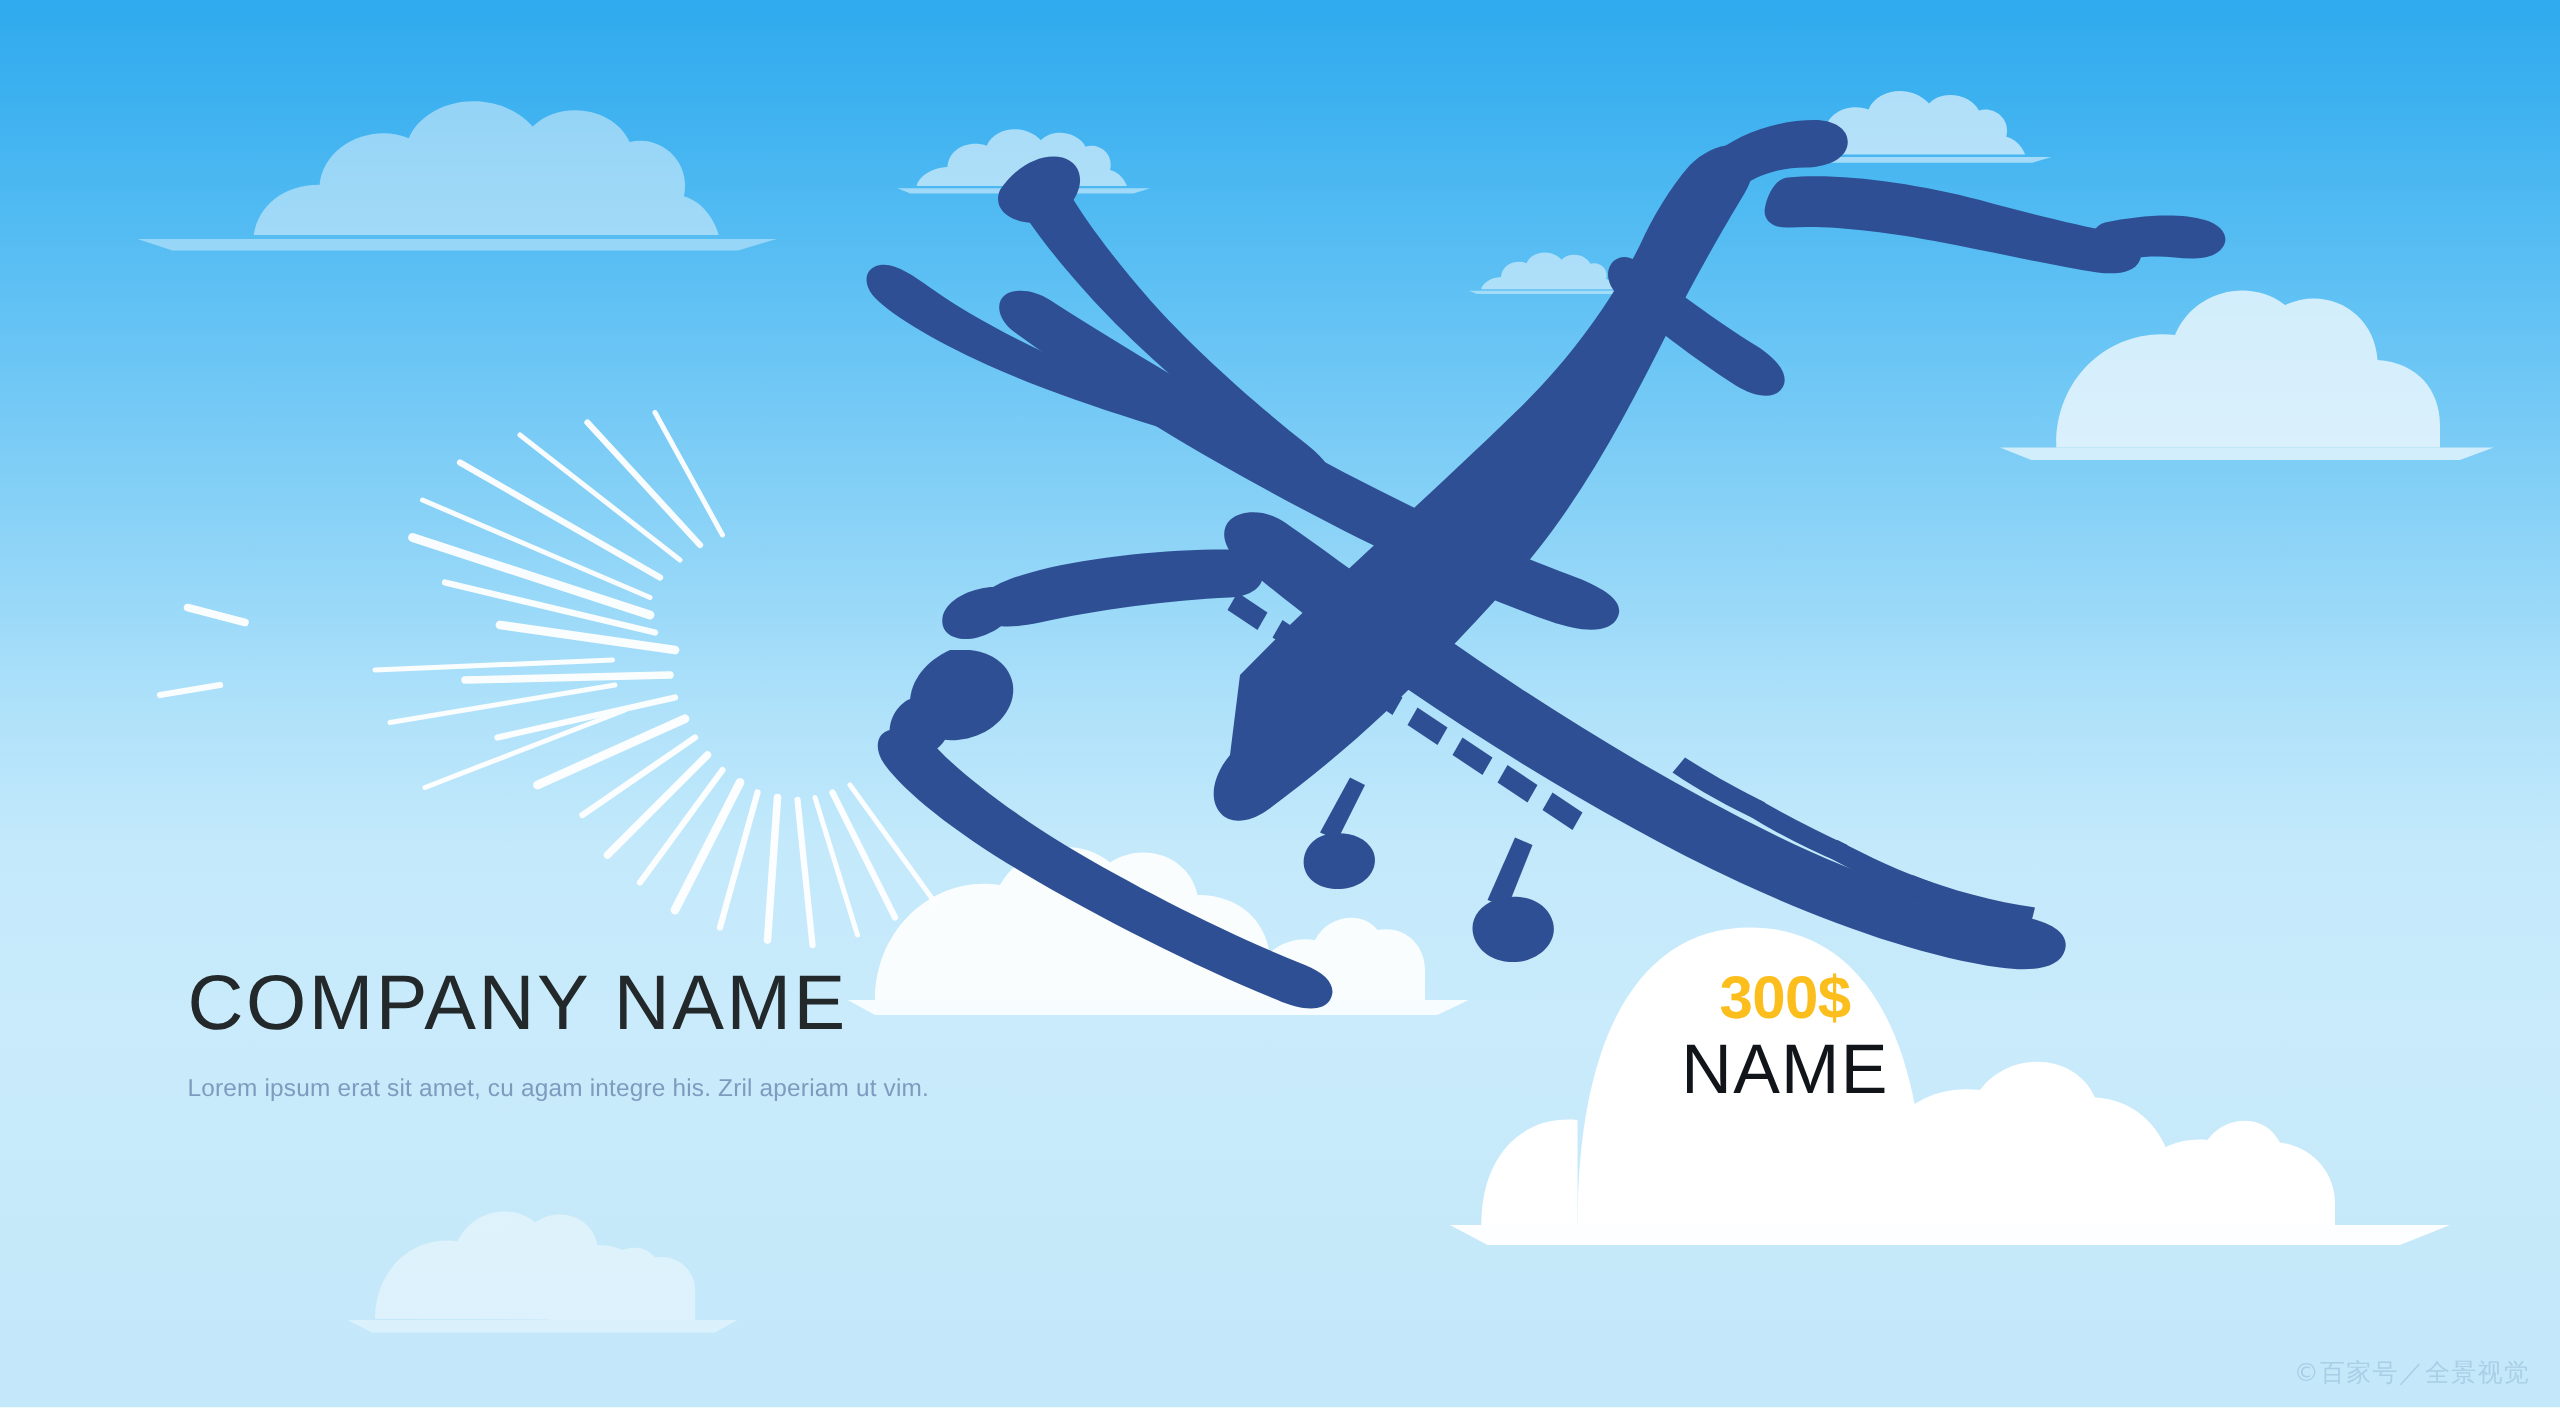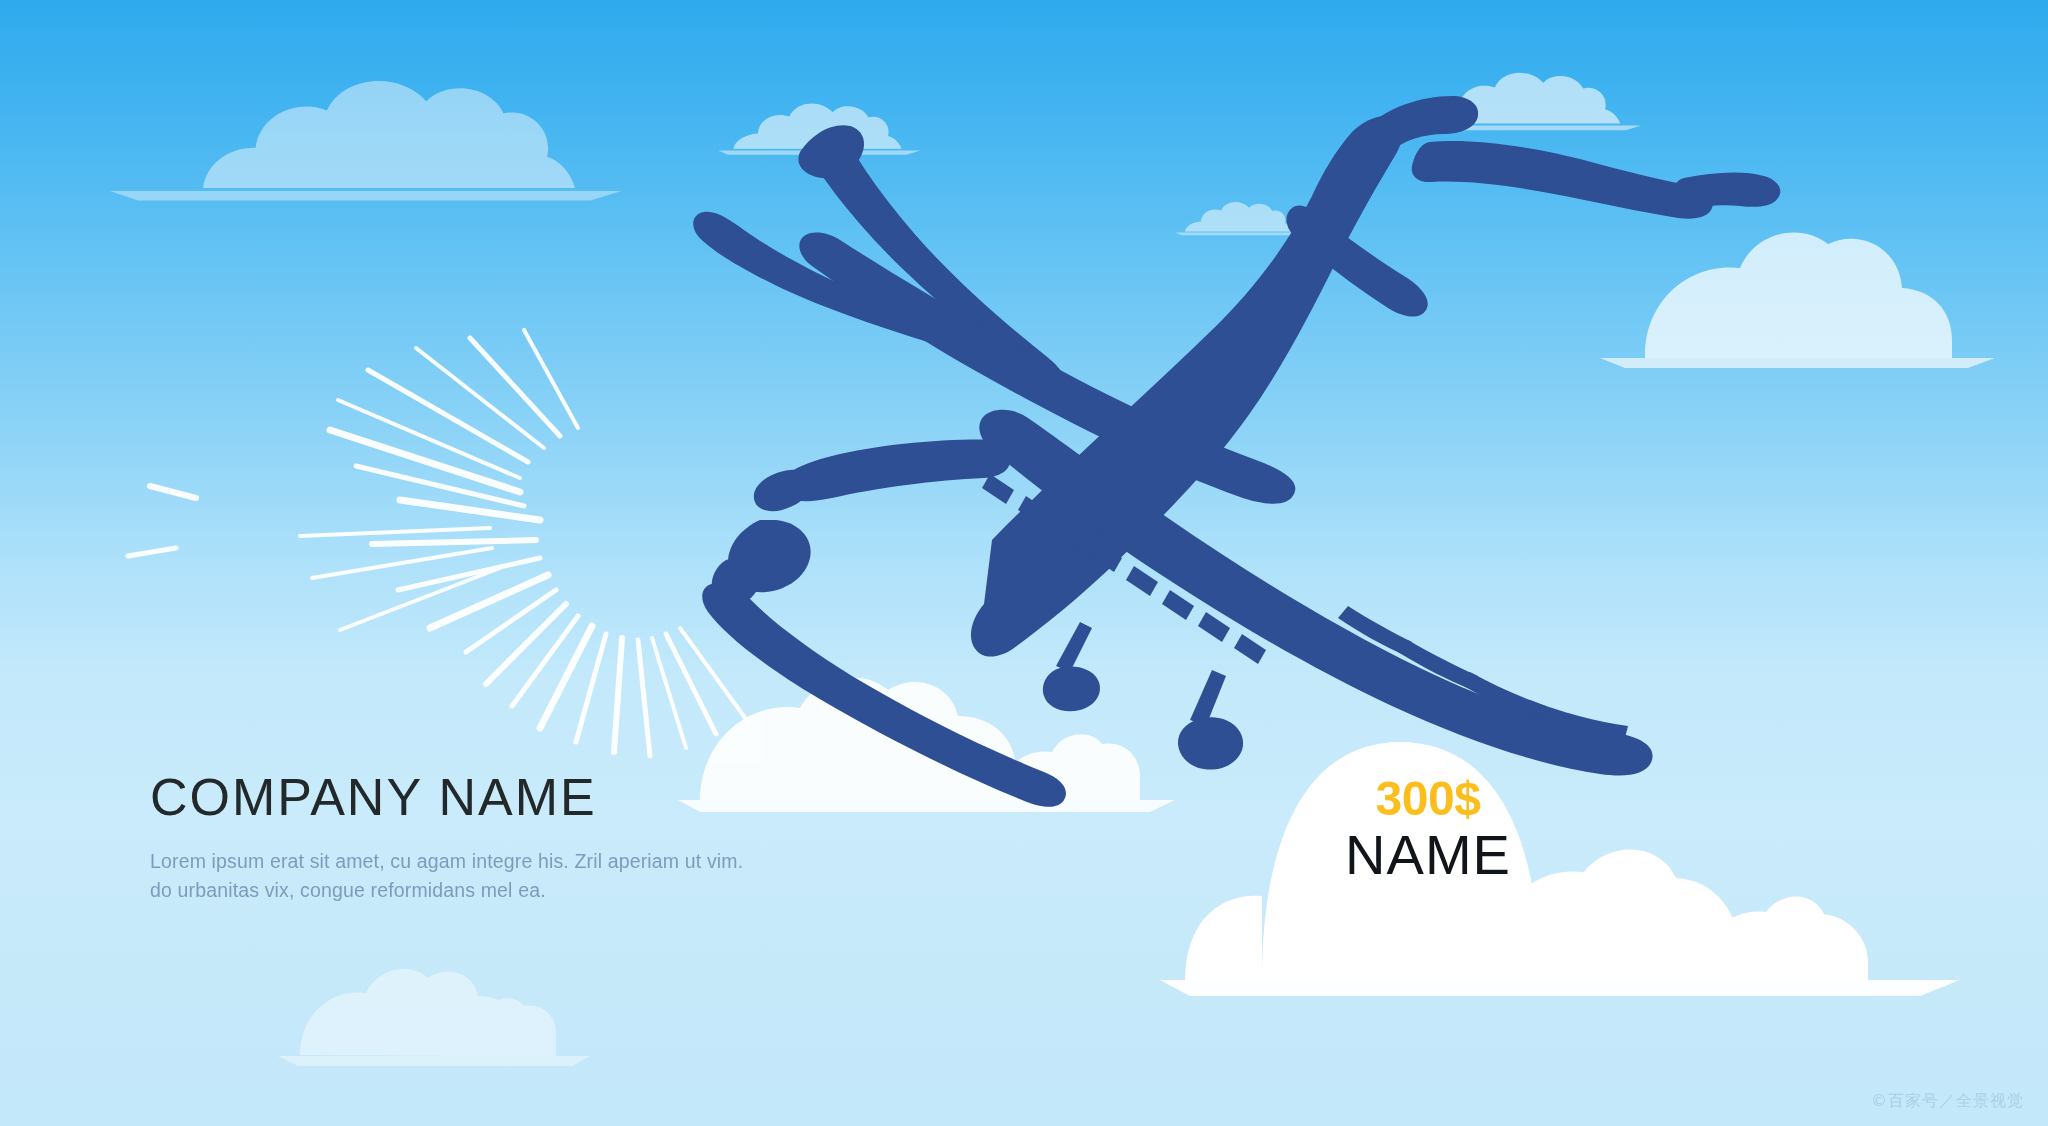--- a/index.html
+++ b/index.html
@@ -51,21 +51,21 @@
 
   
   #company-block {
     position: absolute;
     left: 150px;
     top: 770px;
     width: 660px;
   }
   #company-name {
     margin: 0;
-    font-size: 52px;
+    font-size: 62px;
     font-weight: 400;
     letter-spacing: 2.0px;
     color: #23282B;
     line-height: 1.05;
     white-space: nowrap;
   }
   #company-desc {
     margin: 22px 0 0 0;
     font-size: 19.5px;
     line-height: 1.5;
@@ -98,21 +98,21 @@
     color: #111418;
     letter-spacing: 1px;
     line-height: 1.0;
   }
 
   
   #watermark {
     position: absolute;
     right: 24px;
     bottom: 14px;
-    font-size: 16px;
+    font-size: 20px;
     color: #A9CFE6;
     letter-spacing: 1px;
     white-space: nowrap;
     font-family: "DejaVu Sans", sans-serif;
     text-align: center;
   }
 </style>
 </head>
 <body>
 
@@ -404,21 +404,20 @@
                  C722 582 734 580 742 590 Z"></path>
       </g>
     </svg>
   </div>
 
 
   <div id="company-block">
     <h1 id="company-name">COMPANY NAME</h1>
     <p id="company-desc">
       <span class="line">Lorem ipsum erat sit amet, cu agam integre his. Zril aperiam ut vim.</span>
-      <span class="line">do urbanitas vix, congue reformidans mel ea.</span>
     </p>
   </div>
 
   <div id="price-badge">
     <div id="price-amount">300$</div>
     <div id="price-label">NAME</div>
   </div>
 
   <div id="watermark">©百家号／全景视觉</div>
 

